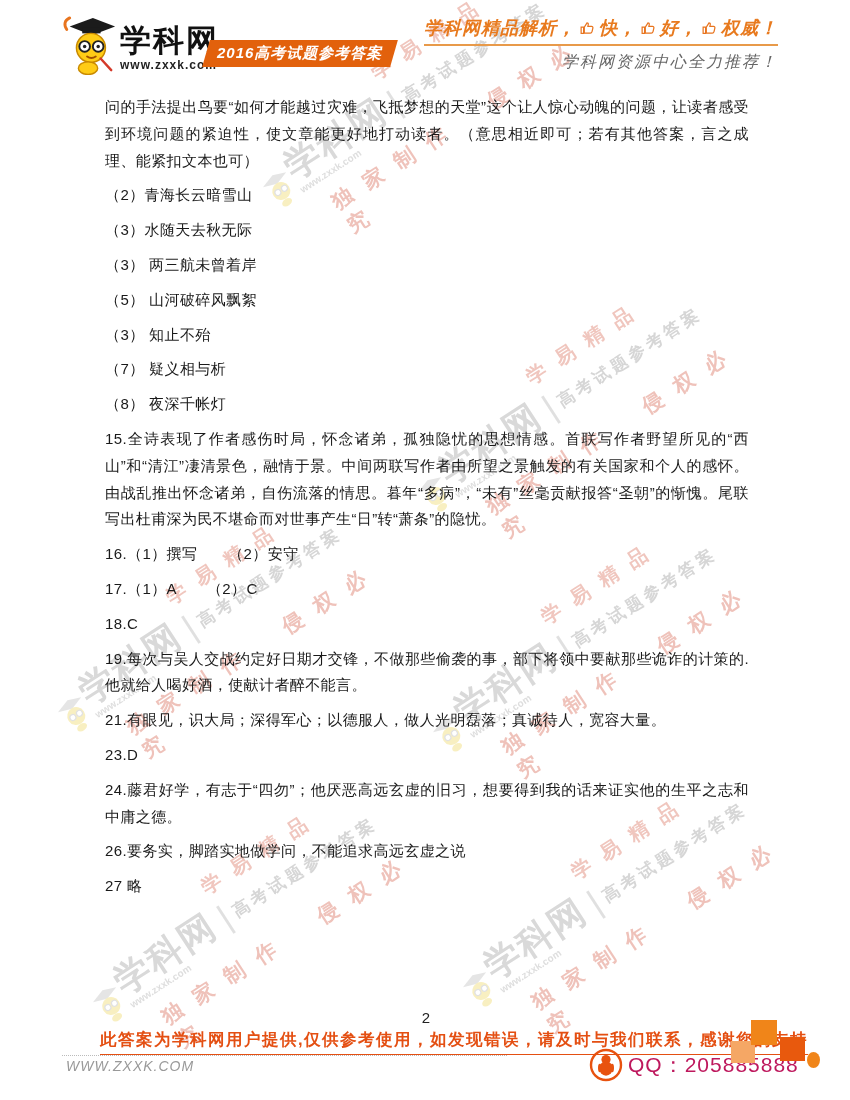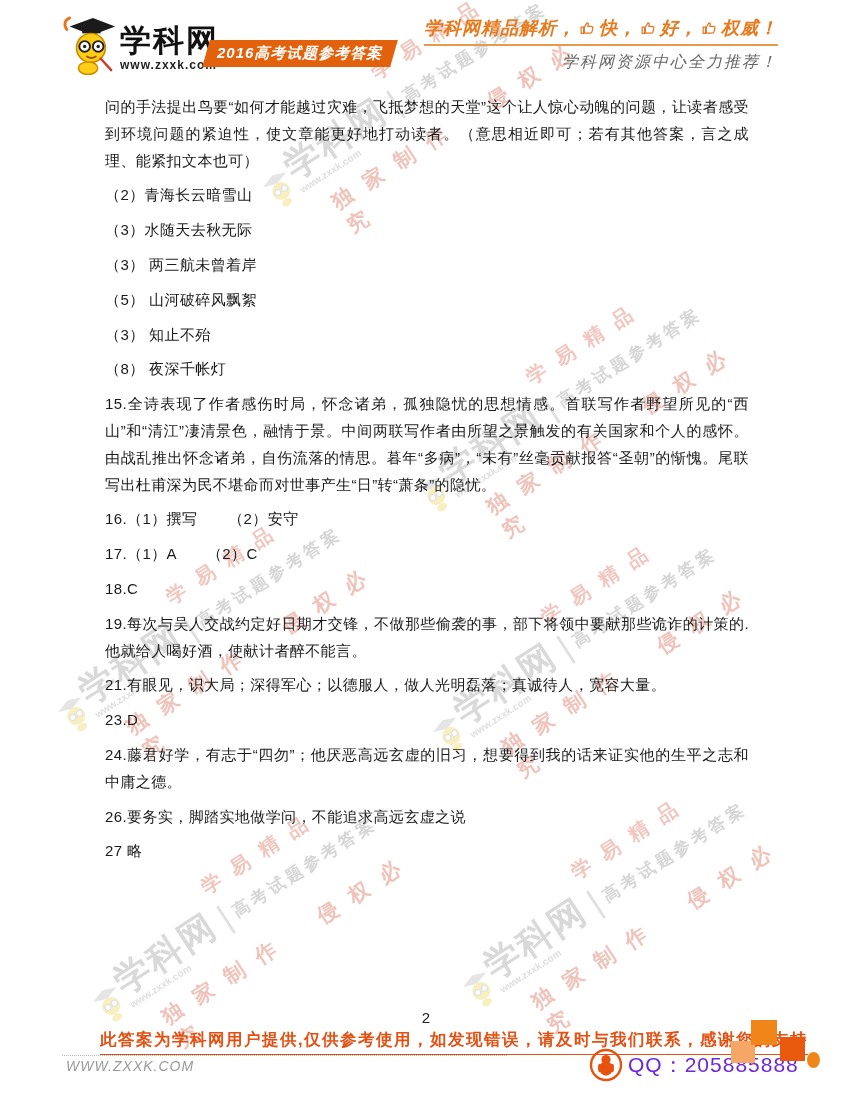--- a/index.html
+++ b/index.html
@@ -59,21 +59,21 @@
     font-size:16.5px; font-weight:bold; color:#e44f12; letter-spacing:1.5px;
     border-bottom:1px solid #e44f12; padding-bottom:3px; white-space:nowrap;
   }
   .foot-line { position:absolute; left:62px; top:1055px; width:445px; border-top:1px dotted #bbb; z-index:1; }
   .foot-url {
     position:absolute; left:66px; top:1058px; z-index:2;
     font-size:14px; font-style:italic; color:#999; letter-spacing:1px;
   }
   .qq-block { position:absolute; left:588px; top:1047px; display:flex; align-items:center; z-index:2; }
   .qq-icon { width:36px; height:36px; }
-  .qq-text { font-size:21px; color:#6d28d9; margin-left:4px; letter-spacing:1px; }
+  .qq-text { font-size:21px; color:#be185d; margin-left:4px; letter-spacing:1px; }
   .sq { position:absolute; z-index:2; }
   .sq1 { left:731px; top:1041px; width:24px; height:22px; background:#f5a765; }
   .sq2 { left:751px; top:1020px; width:26px; height:25px; background:#f08519; }
   .sq3 { left:780px; top:1037px; width:25px; height:24px; background:#e8590d; }
   .dot1 { left:807px; top:1052px; width:13px; height:16px; border-radius:50%; background:#f08519; }
 </style>
 </head>
 <body>
 
 <div class="page">
@@ -256,20 +256,21 @@
       <p class="line">（2）青海长云暗雪山</p>
 
       <p class="line">（3）水随天去秋无际</p>
 
       <p class="line">（3） 两三航未曾着岸</p>
 
       <p class="line">（5） 山河破碎风飘絮</p>
 
       <p class="line">（3） 知止不殆</p>
 
+      <p class="line">（7） 疑义相与析</p>
 
       <p class="line">（8） 夜深千帐灯</p>
 
 
       <p class="line">15.全诗表现了作者感伤时局，怀念诸弟，孤独隐忧的思想情感。首联写作者野望所见的“西山”和“清江”凄清景色，融情于景。中间两联写作者由所望之景触发的有关国家和个人的感怀。由战乱推出怀念诸弟，自伤流落的情思。暮年“多病”，“未有”丝毫贡献报答“圣朝”的惭愧。尾联写出杜甫深为民不堪命而对世事产生“日”转“萧条”的隐忧。</p>
 
       <p class="line">16.（1）撰写　　（2）安守</p>
 
       <p class="line">17.（1）A　　（2）C</p>
 

